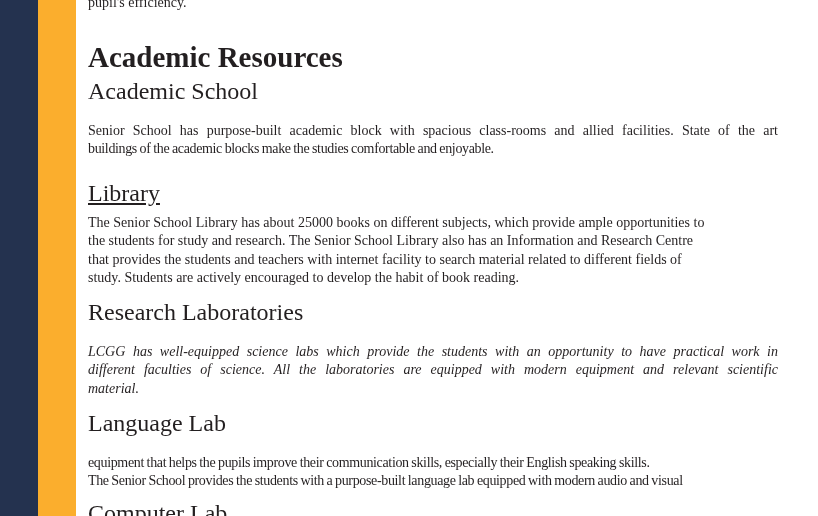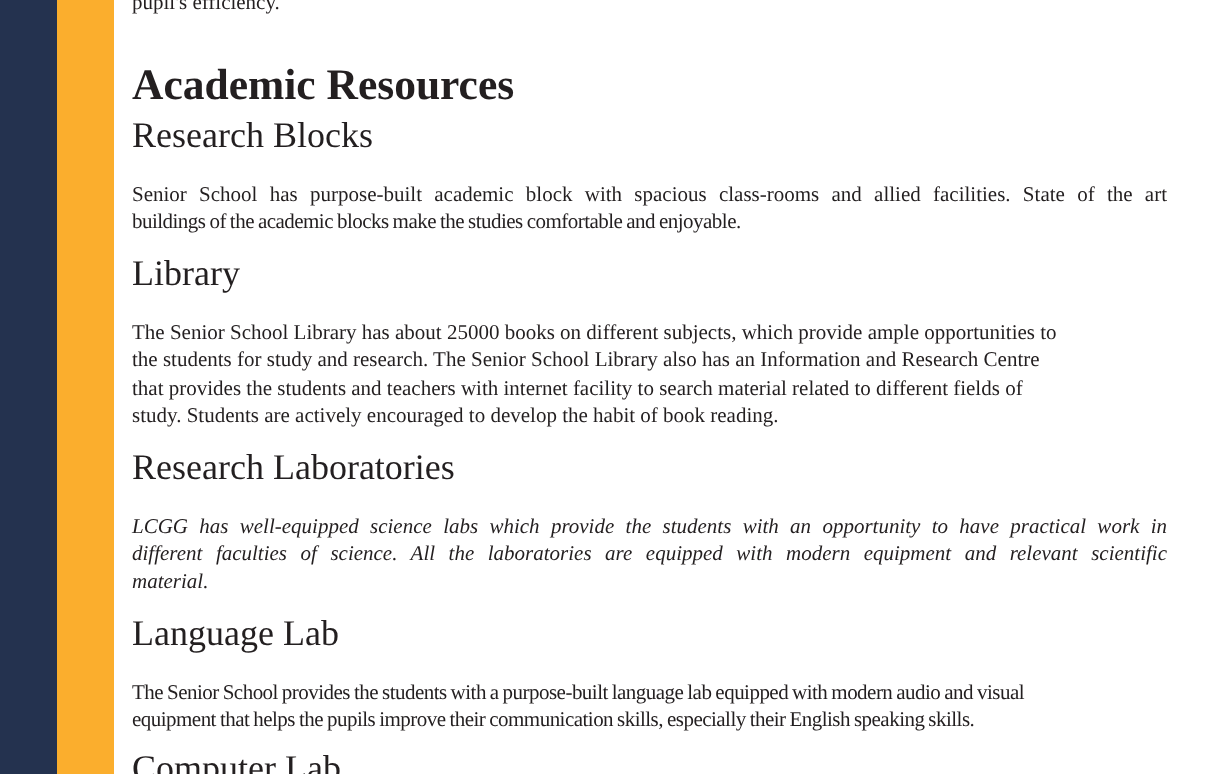--- a/index.html
+++ b/index.html
@@ -27,41 +27,41 @@
 <div class="band-navy"></div>
 <div class="band-orange"></div>
 
 <div class="content">
   <div class="block" style="top:-6px;">
     <p class="p">pupil's efficiency.</p>
   </div>
 
   <h1 class="h-section" style="top:41px;">Academic Resources</h1>
 
-  <h2 class="h-sub" style="top:78px;">Research Blocks</h2>
+  <h2 class="h-sub" style="top:78px;">Academic School</h2>
   <div class="block" style="top:122px;">
     <p class="p" style="text-align-last: justify; font-family: Liberation Serif, serif;">Senior School has purpose-built academic block with spacious class-rooms and allied facilities. State of the art</p>
     <p class="p tight">buildings of the academic blocks make the studies comfortable and enjoyable.</p>
   </div>
 
-  <h2 class="h-sub" style="top:170px;">Library</h2>
+  <h2 class="h-sub" style="top:180px;text-decoration:underline;">Library</h2>
   <div class="block" style="top:214px;">
     <p class="p">The Senior School Library has about 25000 books on different subjects, which provide ample opportunities to</p>
     <p class="p">the students for study and research. The Senior School Library also has an Information and Research Centre</p>
     <p class="p">that provides the students and teachers with internet facility to search material related to different fields of</p>
     <p class="p">study. Students are actively encouraged to develop the habit of book reading.</p>
   </div>
 
   <h2 class="h-sub" style="top:299px;">Research Laboratories</h2>
   <div class="block" style="top:343px;font-style:italic;">
     <p class="p" style="text-align-last: justify;">LCGG has well-equipped science labs which provide the students with an opportunity to have practical work in</p>
     <p class="p" style="text-align-last: justify;">different faculties of science. All the laboratories are equipped with modern equipment and relevant scientific</p>
     <p class="p">material.</p>
   </div>
 
   <h2 class="h-sub" style="top:410px;">Language Lab</h2>
   <div class="block" style="top:454px;">
+    <p class="p tight">equipment that helps the pupils improve their communication skills, especially their English speaking skills.</p>
     <p class="p tight">The Senior School provides the students with a purpose-built language lab equipped with modern audio and visual</p>
-    <p class="p tight">equipment that helps the pupils improve their communication skills, especially their English speaking skills.</p>
   </div>
 
   <h2 class="h-sub" style="top:500px;">Computer Lab</h2>
 </div>
 
 </body></html>

